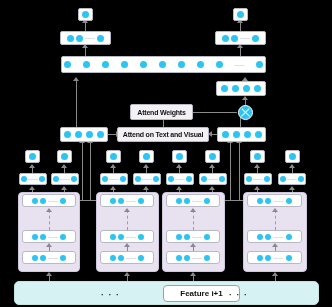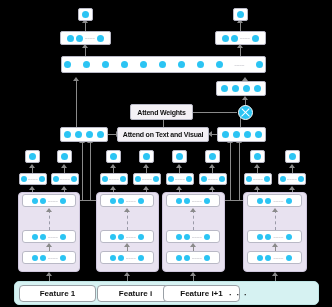--- a/index.html
+++ b/index.html
@@ -367,25 +367,19 @@
   <div class="inpanel" style="left:247px;top:251px;width:55px;height:13px;gap:2px;">
     <span class="dot sm"></span>
     <span class="dot sm"></span>
     <span class="dash">––––</span>
     <span class="dot sm"></span>
   </div>
   <div class="vline" style="left:275px;top:274px;height:10px;"></div>
   <div class="arr up" style="left:272px;top:272px;"></div>
 
   <div id="featbar" style="left:14px;top:281px;width:305px;height:24px;"></div>
-  <div class="feat" style="left:19px;top:285px;width:77px;height:17px;">
-    <span>Feature 1</span>
-  </div>
   <div class="ell" style="left:101px;top:291px;">· · ·</div>
-  <div class="feat" style="left:97px;top:285px;width:77px;height:17px;">
-    <span>Feature i</span>
-  </div>
   <div class="feat" style="left:163px;top:285px;width:77px;height:17px;">
     <span>Feature i+1</span>
   </div>
   <div class="ell" style="left:229px;top:291px;">· · ·</div>
 
 </div>
 
 </body></html>

